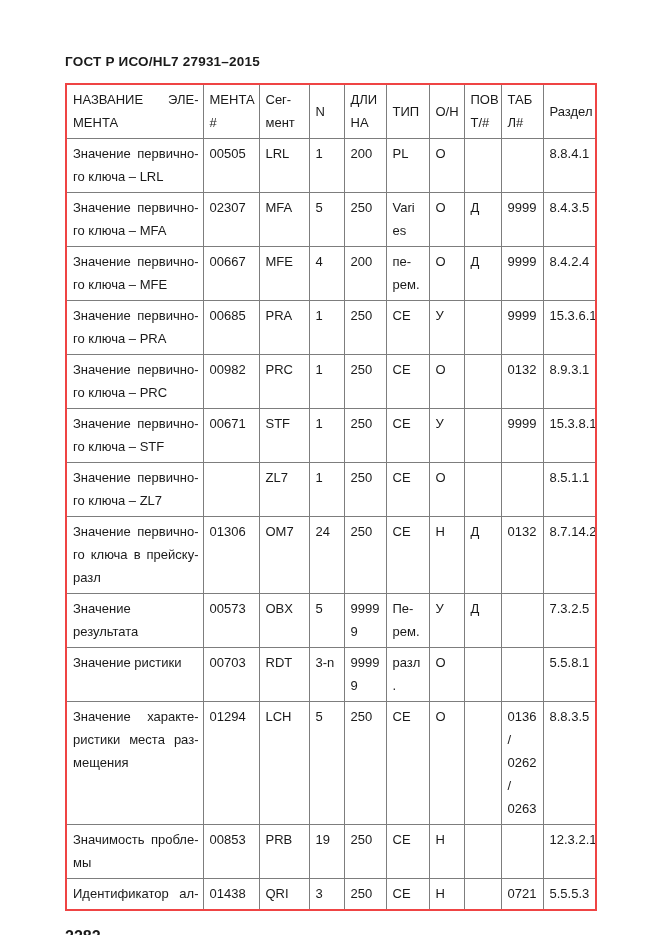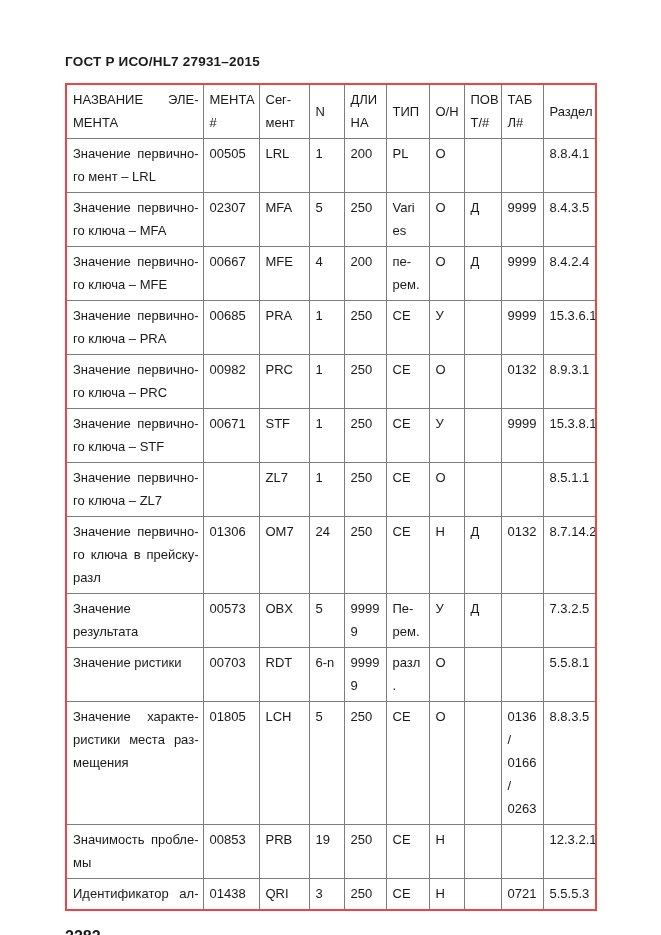--- a/index.html
+++ b/index.html
@@ -116,21 +116,21 @@
           </th>
           <th>
             <div class="ln">Раздел</div>
           </th>
         </tr>
     </thead>
     <tbody id="tbody">
         <tr>
           <td>
             <div class="ln jst">Значение первично-</div>
-            <div class="ln">го мент – LRL</div>
+            <div class="ln">го ключа – LRL</div>
           </td>
           <td>
             <div class="ln">00505</div>
           </td>
           <td>
             <div class="ln">LRL</div>
           </td>
           <td>
             <div class="ln">1</div>
           </td>
@@ -425,21 +425,21 @@
           <td>
             <div class="ln">Значение ристики</div>
           </td>
           <td>
             <div class="ln">00703</div>
           </td>
           <td>
             <div class="ln">RDT</div>
           </td>
           <td>
-            <div class="ln">6-n</div>
+            <div class="ln">3-n</div>
           </td>
           <td>
             <div class="ln">9999</div>
             <div class="ln">9</div>
           </td>
           <td>
             <div class="ln">разл</div>
             <div class="ln">.</div>
           </td>
           <td>
@@ -455,21 +455,21 @@
             <div class="ln">5.5.8.1</div>
           </td>
         </tr>
         <tr>
           <td>
             <div class="ln jst">Значение характе-</div>
             <div class="ln jst">ристики места раз-</div>
             <div class="ln">мещения</div>
           </td>
           <td>
-            <div class="ln">01805</div>
+            <div class="ln">01294</div>
           </td>
           <td>
             <div class="ln">LCH</div>
           </td>
           <td>
             <div class="ln">5</div>
           </td>
           <td>
             <div class="ln">250</div>
           </td>
@@ -478,21 +478,21 @@
           </td>
           <td>
             <div class="ln">О</div>
           </td>
           <td>
             <div class="ln"></div>
           </td>
           <td>
             <div class="ln">0136</div>
             <div class="ln">/</div>
-            <div class="ln">0166</div>
+            <div class="ln">0262</div>
             <div class="ln">/</div>
             <div class="ln">0263</div>
           </td>
           <td>
             <div class="ln">8.8.3.5</div>
           </td>
         </tr>
         <tr>
           <td>
             <div class="ln jst">Значимость пробле-</div>

